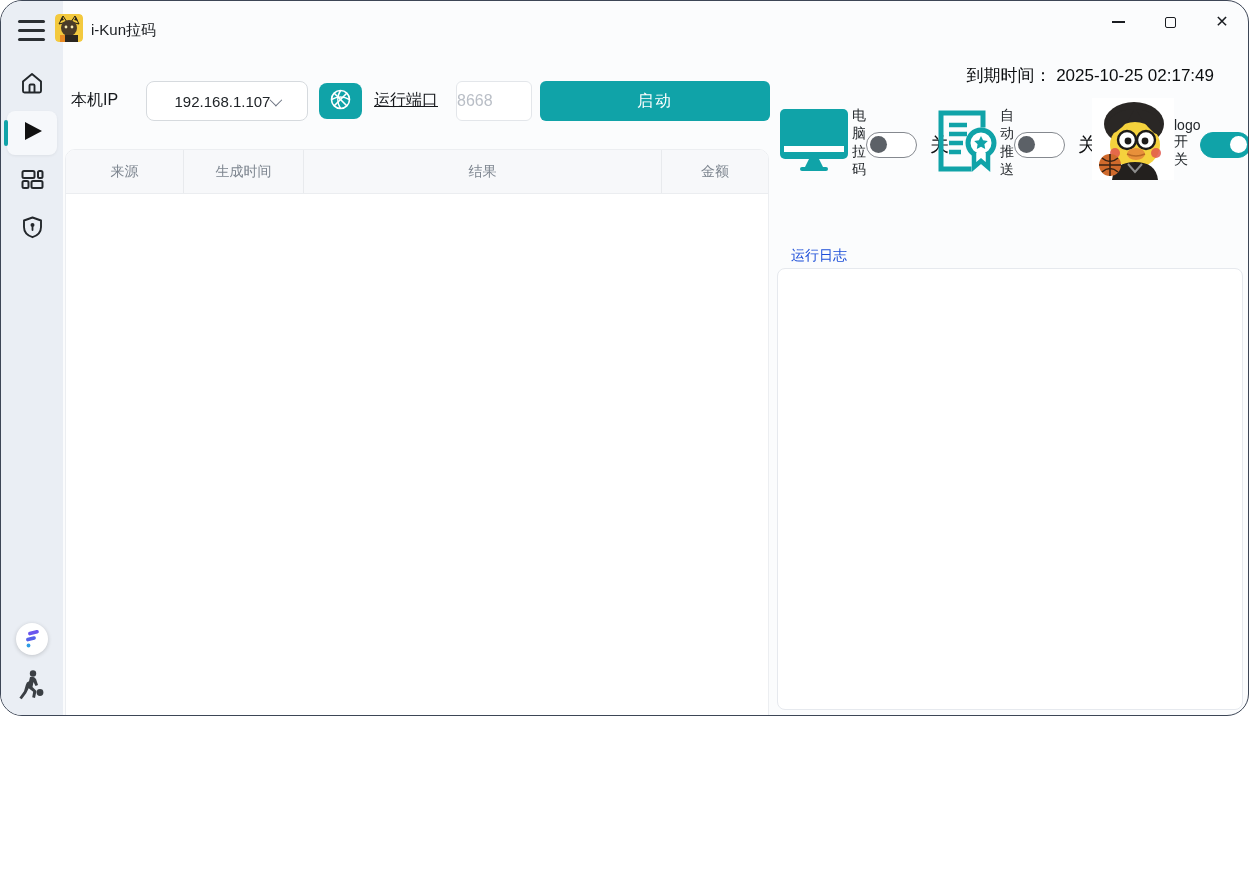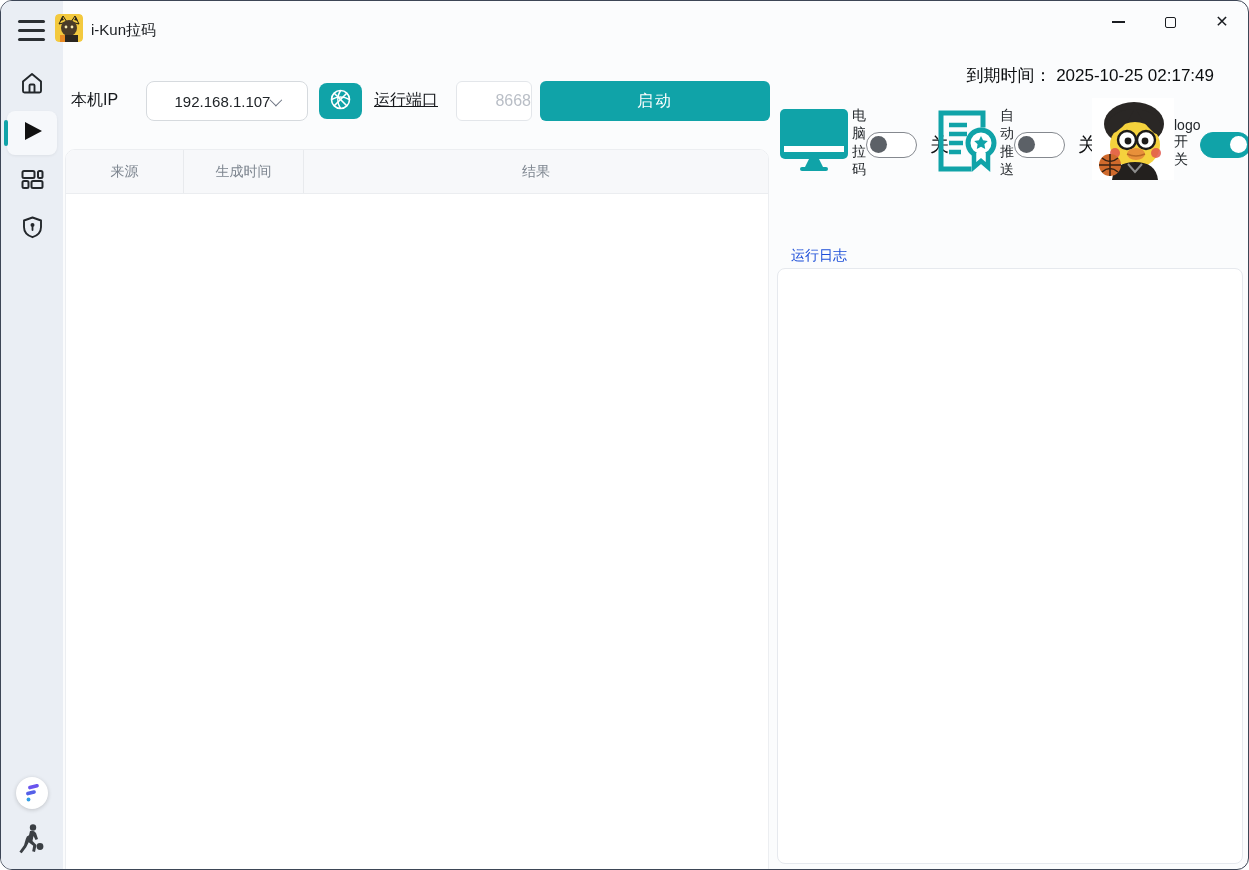--- a/index.html
+++ b/index.html
@@ -1,19 +1,19 @@
 <!DOCTYPE html>
 <html><head>
 <meta charset="utf-8">
 <style>
   * { margin:0; padding:0; box-sizing:border-box; }
   html,body { width:1249px; height:870px; font-family:"Liberation Sans", sans-serif; }
   .window {
-    position:relative; width:1249px; height:870px; background:#fbfcfd;
-    border:1px solid #3d4656; border-radius:12px; overflow:hidden;
+    position:relative; width:1249px; height:716px; background:#fbfcfd;
+    border:1px solid #3d4656; border-radius:22px; overflow:hidden;
   }
   
   .titlebar { position:absolute; left:0; top:0; width:100%; height:55px; }
   .hamburger { position:absolute; left:17px; top:19px; width:27px; height:21px; cursor:pointer; }
   .hamburger span { display:block; height:2.6px; background:#2b2f33; border-radius:2px; margin-bottom:6.5px; }
   .app-icon { position:absolute; left:54px; top:13px; width:28px; height:28px; border-radius:4px; overflow:hidden; }
   .app-title { position:absolute; left:90px; top:20px; font-size:15px; color:#1a1d21; }
   .win-controls { position:absolute; right:0; top:0; height:42px; display:flex; }
   .win-btn { width:52px; height:42px; display:flex; align-items:center; justify-content:center; cursor:pointer; }
   .min-glyph { width:13px; height:1.5px; background:#1a1d21; }
@@ -28,21 +28,21 @@
   .side-bottom { position:absolute; bottom:8px; left:0; width:62px; display:flex; flex-direction:column; align-items:center; gap:14px; }
   .logo-circle { width:32px; height:32px; border-radius:50%; background:#ffffff; box-shadow:0 1px 4px rgba(0,0,0,0.18); display:flex; align-items:center; justify-content:center; cursor:pointer; }
   
   .form-row { position:absolute; left:62px; top:78px; height:44px; }
   .lbl { position:absolute; top:11px; font-size:16px; color:#15181c; white-space:nowrap; }
   .ip-label { left:8px; }
   .ip-select { position:absolute; left:83px; top:2px; width:162px; height:40px; background:#fff; border:1px solid #d6dade; border-radius:8px; display:flex; align-items:center; justify-content:center; font-size:15px; color:#202428; cursor:pointer; }
   .chev { width:9px; height:9px; border-right:1.6px solid #6b7280; border-bottom:1.6px solid #6b7280; transform:rotate(45deg) translateY(-2px); }
   .ball-btn { position:absolute; left:256px; top:4px; width:43px; height:36px; background:#10a3a8; border:none; border-radius:8px; display:flex; align-items:center; justify-content:center; cursor:pointer; }
   .port-label { left:311px;text-decoration:underline; }
-  .port-input { position:absolute; left:393px; top:2px; width:76px; height:40px; border:1px solid #e3e6ea; border-radius:6px; text-align:right; font-size:16px; color:#202428; background:#fff; outline:none; }
+  .port-input { position:absolute; left:393px; top:2px; width:76px; height:40px; border:1px solid #e3e6ea; border-radius:6px; text-align:left; font-size:16px; color:#202428; background:#fff; outline:none; }
   .port-input::placeholder { color:#b9bec6; }
   .start-btn { position:absolute; left:477px; top:2px; width:230px; height:40px; background:#10a3a8; color:#fff; font-size:16px; border:none; border-radius:6px; cursor:pointer; letter-spacing:2px; }
   
   .table-panel { position:absolute; left:64px; top:148px; width:704px; height:722px; background:#fff; border:1px solid #eceef1; border-radius:10px 10px 0 0; overflow:hidden; }
   .thead { display:flex; height:44px; background:#f7f8fa; border-bottom:1px solid #ebedf0;text-align:center; }
   .th { display:flex; align-items:center; justify-content:center; font-size:14px; color:#7d858f; border-right:1px solid #e8eaed; }
   .th:last-child { border-right:none; }
   .th-source { width:118px; } .th-time { width:120px; } .th-result { flex:1; } .th-amount { width:106px; }
   .tbody { height:678px; background:#fff; }
   
@@ -179,20 +179,21 @@
     <div class="lbl port-label">运行端口</div>
     <input class="port-input" type="text" placeholder="8668" style="">
     <button class="start-btn">启动</button>
   </div>
 
   <div class="table-panel">
     <div class="thead">
       <div class="th th-source">来源</div>
       <div class="th th-time">生成时间</div>
       <div class="th th-result">结果</div>
+      <div class="th th-amount">金额</div>
     </div>
     <div class="tbody"></div>
   </div>
 
   <div class="expiry">
     <span>到期时间：</span>
     <span>2025-10-25 02:17:49</span>
   </div>
 
   <div class="features">

